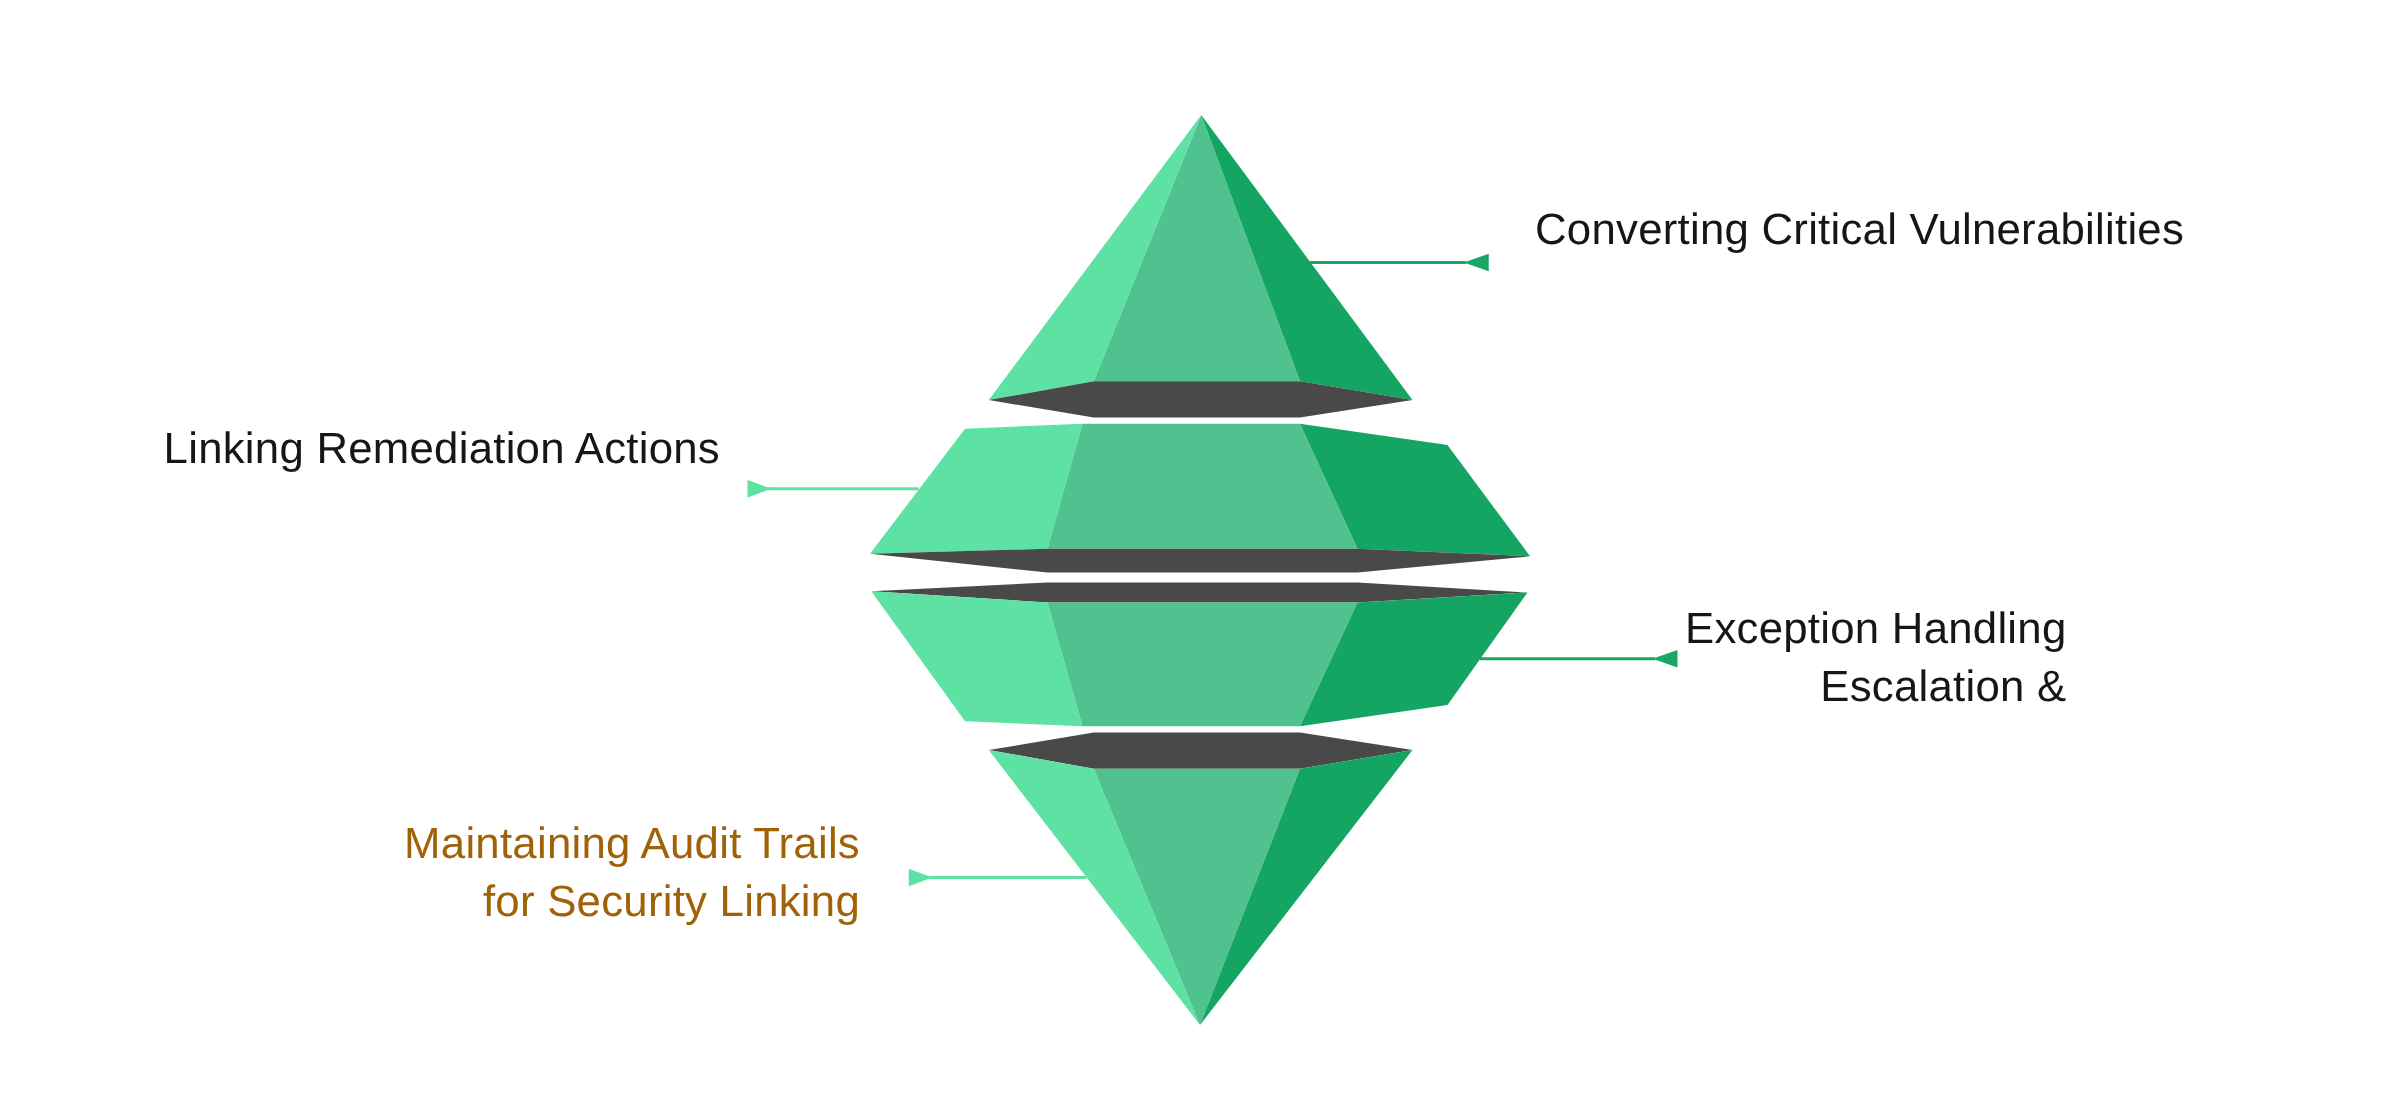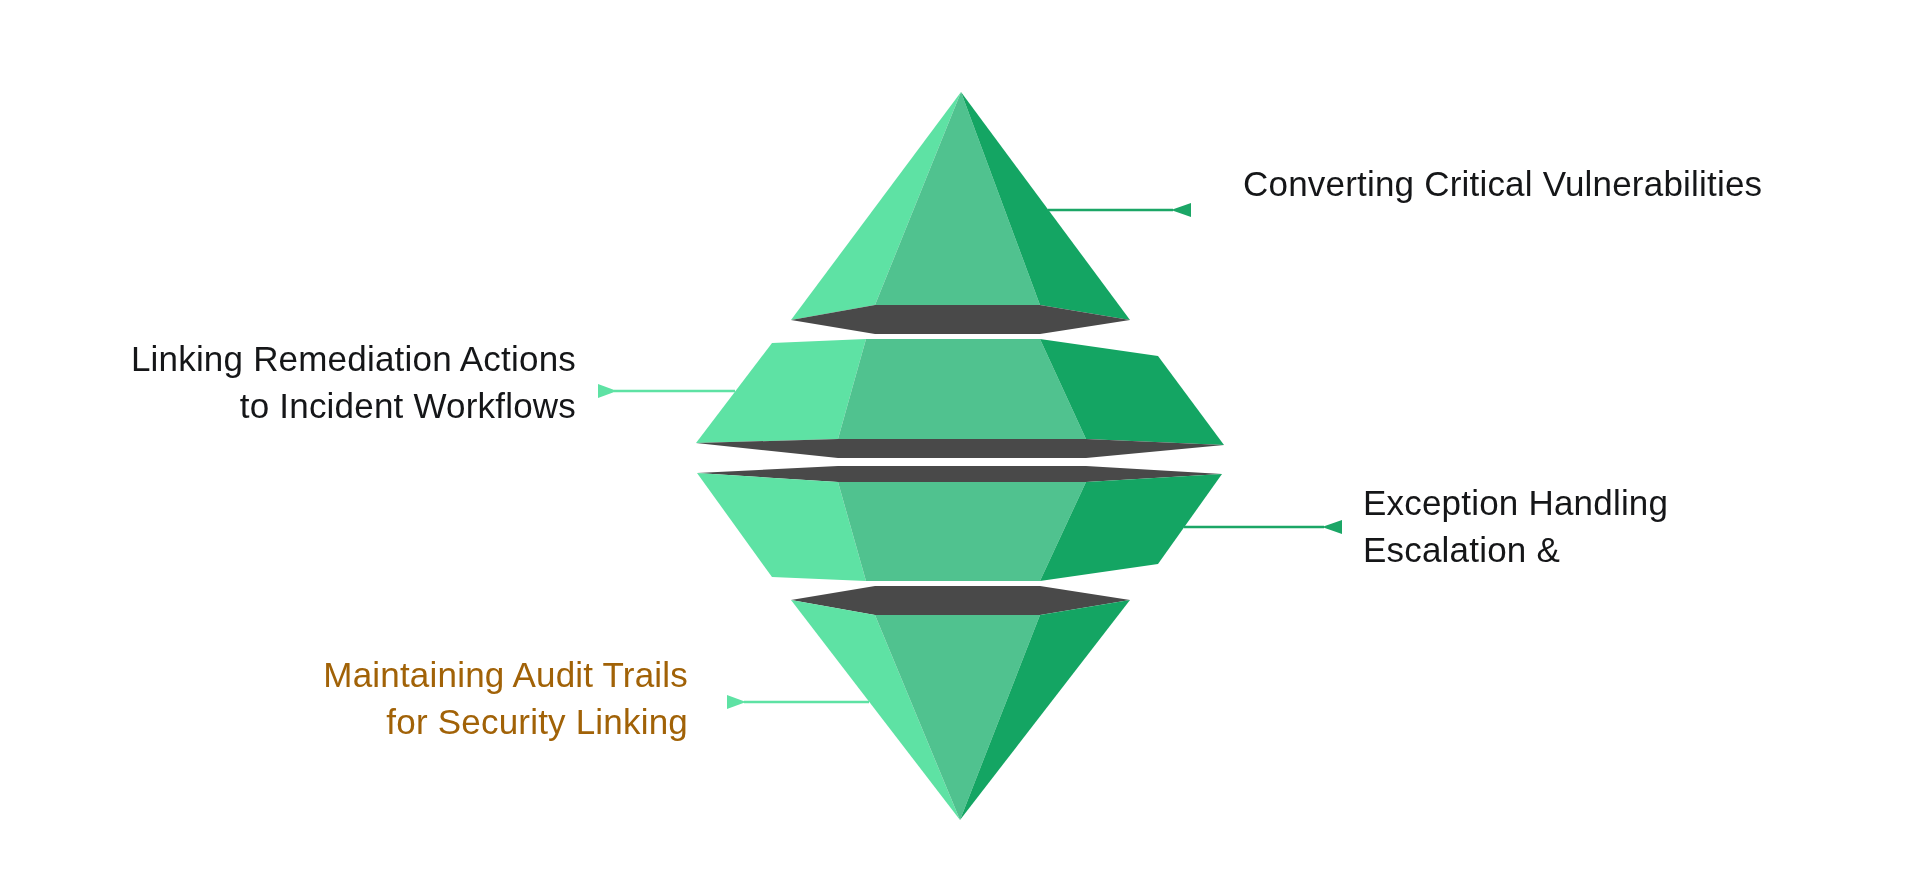--- a/index.html
+++ b/index.html
@@ -25,21 +25,21 @@
   .callout {
     position: absolute;
     font-size: 35px;
     line-height: 47px;
     font-weight: 400;
     letter-spacing: 0.2px;
     color: #151618;
     white-space: nowrap;
   }
   .callout span { display: block; }
-  .align-left  { text-align: left; margin-left: 15px; }
+  .align-left  { text-align: right; }
   .align-right { text-align: right; }
   #label-converting { left: 1228px; top: 160px; }
   #label-linking    { right: 1344px; top: 335px; }
   #label-escalation { left: 1348px; top: 479px; }
   #label-audit      { right: 1232px; top: 651px; }
 </style>
 </head>
 <body>
 
 <div id="canvas" style="background: rgb(255, 255, 255);">
@@ -94,21 +94,20 @@
       <polygon points="746,702 727,695 727,709" fill="#5EE2A4"></polygon>
     </g>
   </svg>
 
   <div id="label-converting" class="callout align-left" style="color: rgb(21, 22, 24);">
     <span>Converting Critical Vulnerabilities</span>
   </div>
 
   <div id="label-linking" class="callout align-right" style="color: rgb(21, 22, 24);">
     <span>Linking Remediation Actions</span>
-    <span>to Incident Workflows</span>
   </div>
 
   <div id="label-escalation" class="callout align-left" style="color: rgb(21, 22, 24);">
     <span>Exception Handling</span>
     <span>Escalation &amp;</span>
   </div>
 
   <div id="label-audit" class="callout align-right" style="color: #a16207;">
     <span>Maintaining Audit Trails</span>
     <span>for Security Linking</span>

